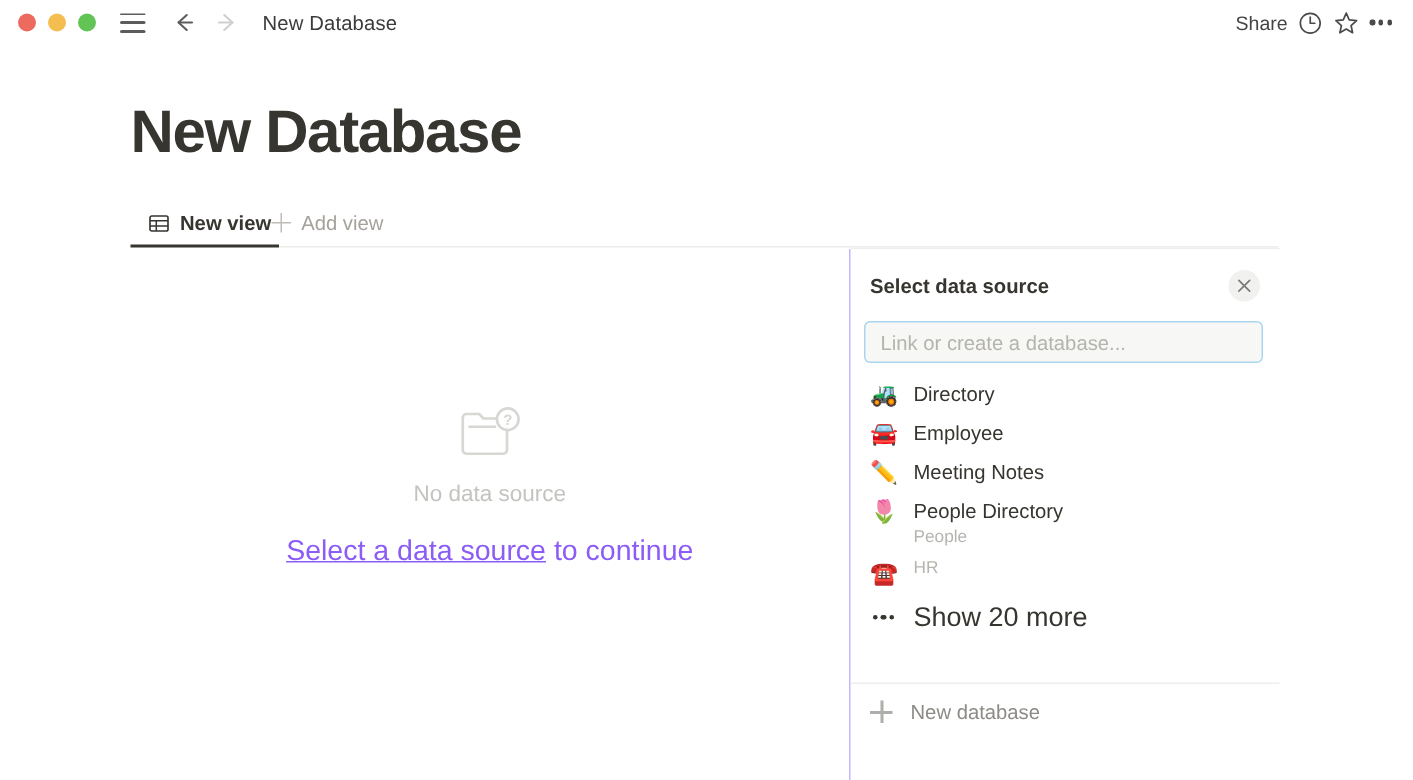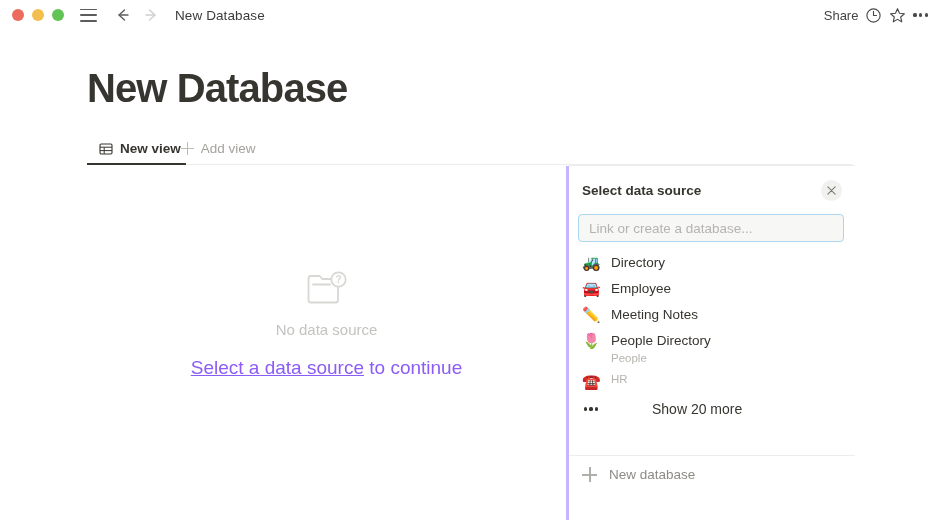--- a/index.html
+++ b/index.html
@@ -85,21 +85,21 @@
   .folder-icon { width: 44px; height: 36px; margin-bottom: 14px; }
   .empty-title { font-size: 15px; color: #c4c3c0; margin-bottom: 19px; }
   .empty-sub { font-size: 19px; color: #8b5cf6; }
   .empty-sub .lnk { text-decoration: underline; cursor: pointer; }
 
   
   .panel {
     position: absolute; left: 566px; top: 166px;
     width: 376px; height: 354px;
     background: #fff;
-    border-left: 3px solid #c4b5fd;
+    border-left: 1px solid #c4b5fd;
   }
   .panel-topline {
     position: absolute; left: 0; top: -1px; width: 286px; height: 1px; background: #ededec;
   }
   .panel-head {
     position: absolute; left: 13px; top: 17px;
     font-size: 13.5px; font-weight: bold; color: #37352f;
   }
   .close-btn {
     position: absolute; left: 252px; top: 14px;
@@ -134,21 +134,21 @@
   .item .txt { display: flex; flex-direction: column; justify-content: center; }
   .item .name { font-size: 13.5px; color: #37352f; line-height: 20px; }
   .item .sub  { font-size: 11.5px; color: #b6b4af; line-height: 15px; }
 
   .item-more {
     display: flex; align-items: center; gap: 11px;
     padding: 6px 13px; cursor: pointer;
   }
   .item-more .moredots { width: 18px; display: flex; justify-content: center; gap: 2.5px; }
   .item-more .moredots i { width: 3.2px; height: 3.2px; border-radius: 50%; background: #37352f; display: block; }
-  .item-more .name { font-size: 14px; color: #37352f; margin-left: 41px; }
+  .item-more .name { font-size: 18px; color: #37352f; }
 
   .panel-div {
     position: absolute; left: 0; top: 289px; width: 286px; height: 1px; background: #ededec;
   }
   .new-db {
     position: absolute; left: 13px; top: 301px;
     display: flex; align-items: center; gap: 12px; cursor: pointer;
   }
   .new-db .pl { width: 15px; height: 15px; position: relative; display: block; }
   .new-db .pl::before, .new-db .pl::after { content: ""; position: absolute; background: #b0aeaa; }

